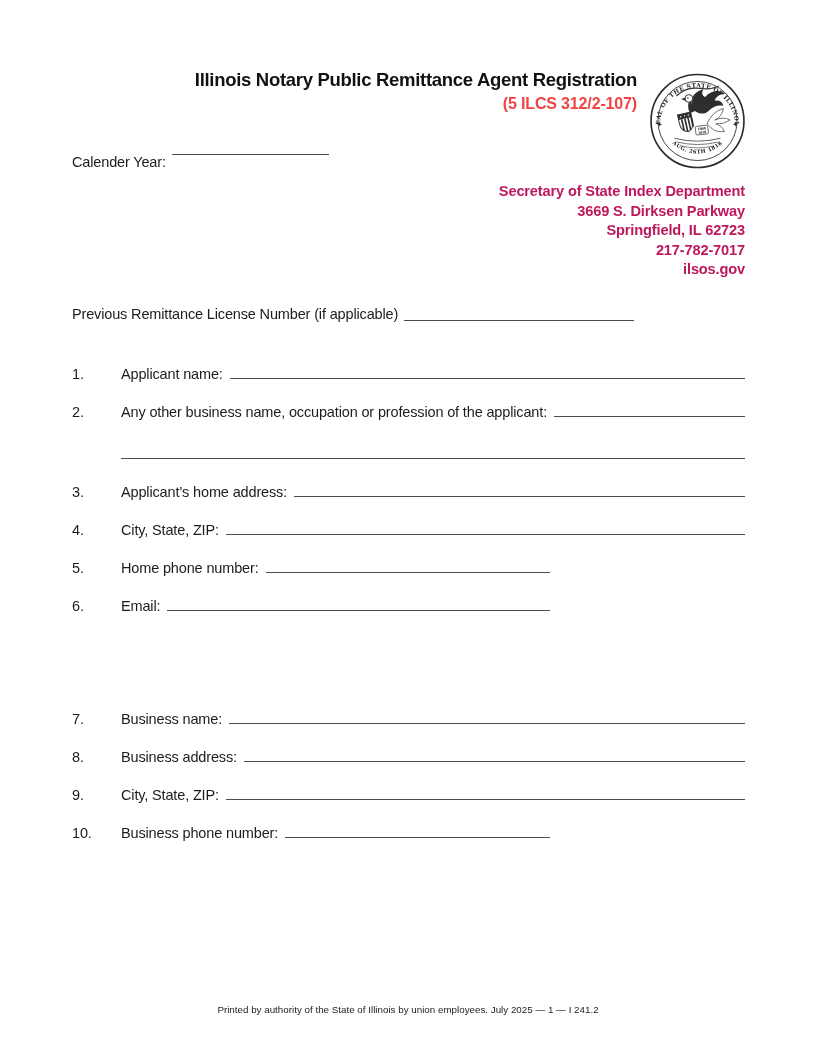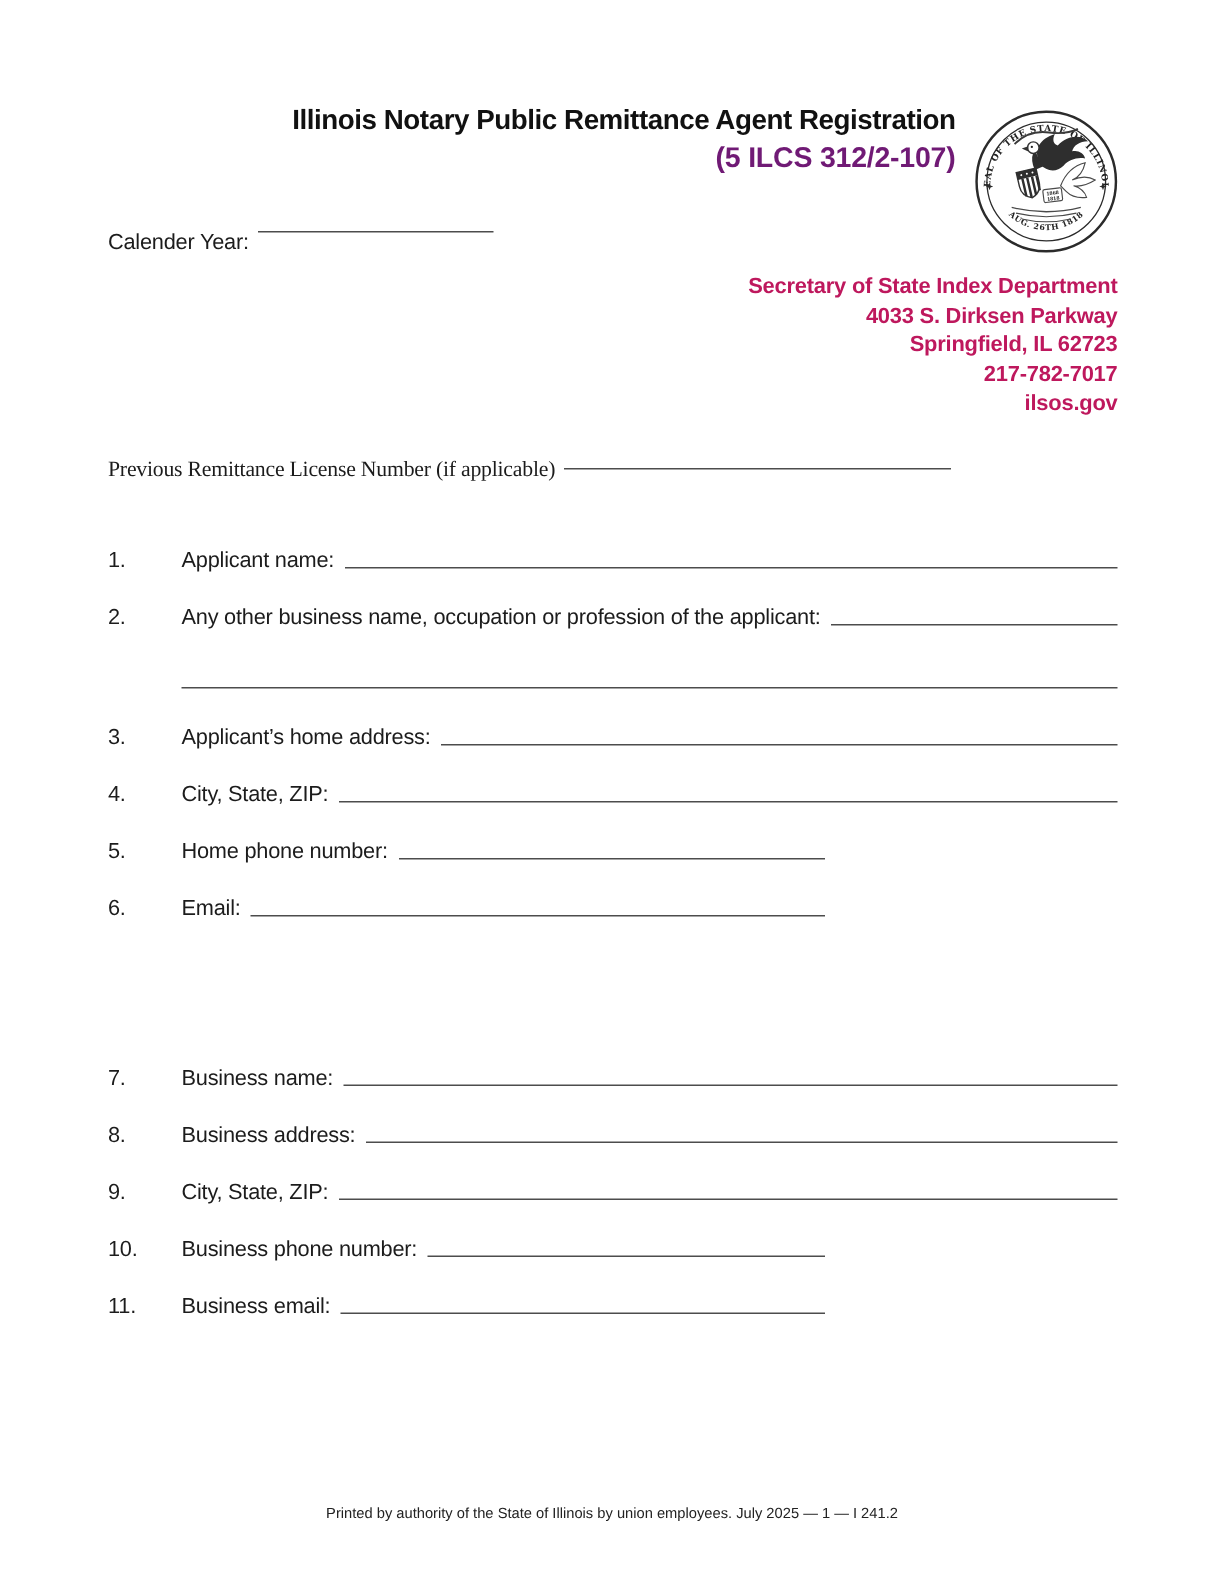--- a/index.html
+++ b/index.html
@@ -13,33 +13,33 @@
     color: #1c1c1c;
     font-family: "Liberation Sans", "DejaVu Sans", sans-serif;
     font-size: 14.5px;
     letter-spacing: -0.15px;
     overflow: hidden;
     padding-left: 46px;
   }
   
   .header { position: absolute; top: 69px; left: 0; width: 637px; text-align: right; }
   .title { font-size: 18.5px; font-weight: bold; letter-spacing: -0.3px; color: #111; }
-  .statute { font-size: 19px; font-weight: bold; margin-top: 4px; color: #701a75; margin-left: 44px; }
+  .statute { font-size: 16px; font-weight: bold; margin-top: 4px; color: #ef4444; margin-left: 44px; }
   
   .seal { position: absolute; left: 648px; top: 73px; width: 99px; height: 96px; }
   .seal svg { width: 100%; height: 100%; }
   
   .uline { display: inline-block; border-bottom: 1.2px solid #4c4c4c; }
   
   .cal-row { position: absolute; left: 72px; top: 154px; height: 18px; display: flex; align-items: flex-start; }
   .cal-row .uline { width: 157px; margin-left: 6px; margin-bottom: 1px; }
   
   .agency { position: absolute; right: 71px; top: 182px; text-align: right; font-weight: bold; font-size: 14.6px; line-height: 19.6px; color: #be185d; }
   
-  .prev-row { position: absolute; left: 72px; top: 304px; width: 562px; height: 18px; display: flex; align-items: center; font-family: Liberation Serif, serif; }
+  .prev-row { position: absolute; left: 72px; top: 304px; width: 562px; height: 18px; display: flex; align-items: flex-end; }
   .prev-row .label { white-space: nowrap; }
   .prev-row .uline { flex: 1; margin-left: 6px; margin-bottom: 1px; }
   
   .section { position: absolute; left: 72px; width: 673px; }
   .sec1 { top: 344px; }
   .sec2 { top: 689px; }
   .row { display: flex; align-items: flex-end; height: 38px; }
   .row.extra { height: 42px; }
   .row .num { flex: none; width: 49px; }
   .row .label { flex: none; padding-right: 7px; white-space: nowrap; }
@@ -108,21 +108,21 @@
     </svg>
   </div>
 
   <div class="cal-row">
     <span class="label">Calender Year:</span>
     <span class="uline"></span>
   </div>
 
   <div class="agency" id="agency-block">
       <div>Secretary of State Index Department</div>
-      <div>4033 S. Dirksen Parkway</div>
+      <div>3669 S. Dirksen Parkway</div>
       <div>Springfield, IL 62723</div>
       <div>217-782-7017</div>
       <div>ilsos.gov</div>
     </div>
 
   <div class="prev-row">
     <span class="label">Previous Remittance License Number (if applicable)</span>
     <span class="uline"></span>
   </div>
 
@@ -178,22 +178,17 @@
       <div class="row">
         <span class="num">9.</span>
         <span class="label">City, State, ZIP:</span>
         <span class="uline"></span>
       </div>
       <div class="row medium">
         <span class="num">10.</span>
         <span class="label">Business phone number:</span>
         <span class="uline"></span>
       </div>
-      <div class="row medium">
-        <span class="num">11.</span>
-        <span class="label">Business email:</span>
-        <span class="uline"></span>
-      </div>
     </div>
 
   <div class="footer">Printed by authority of the State of Illinois by union employees. July 2025 — 1 — I 241.2</div>
 
 </div>
 
 </body></html>

